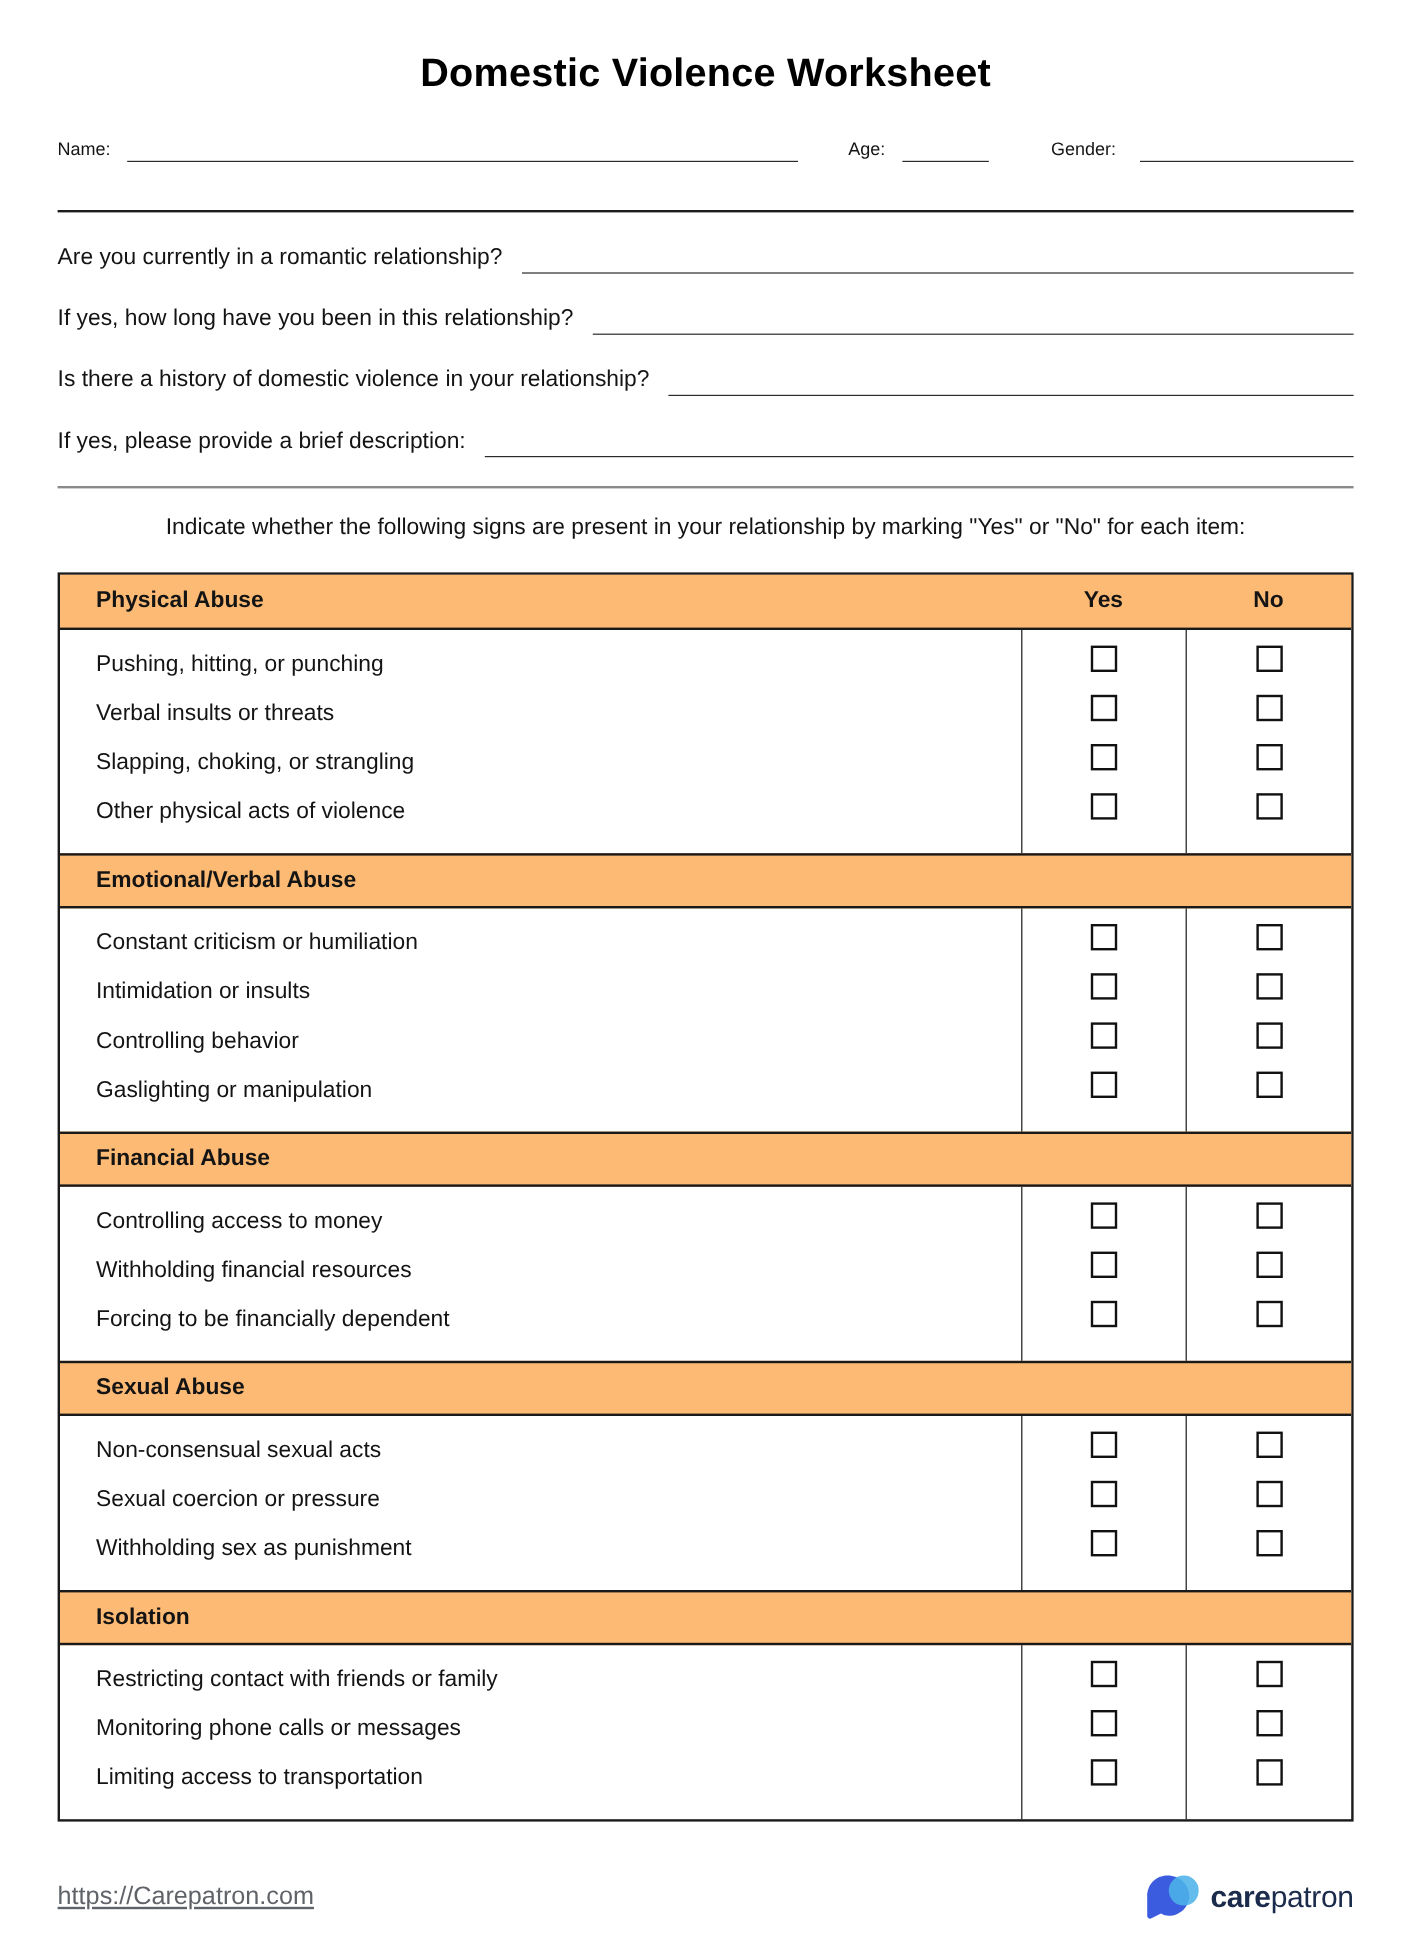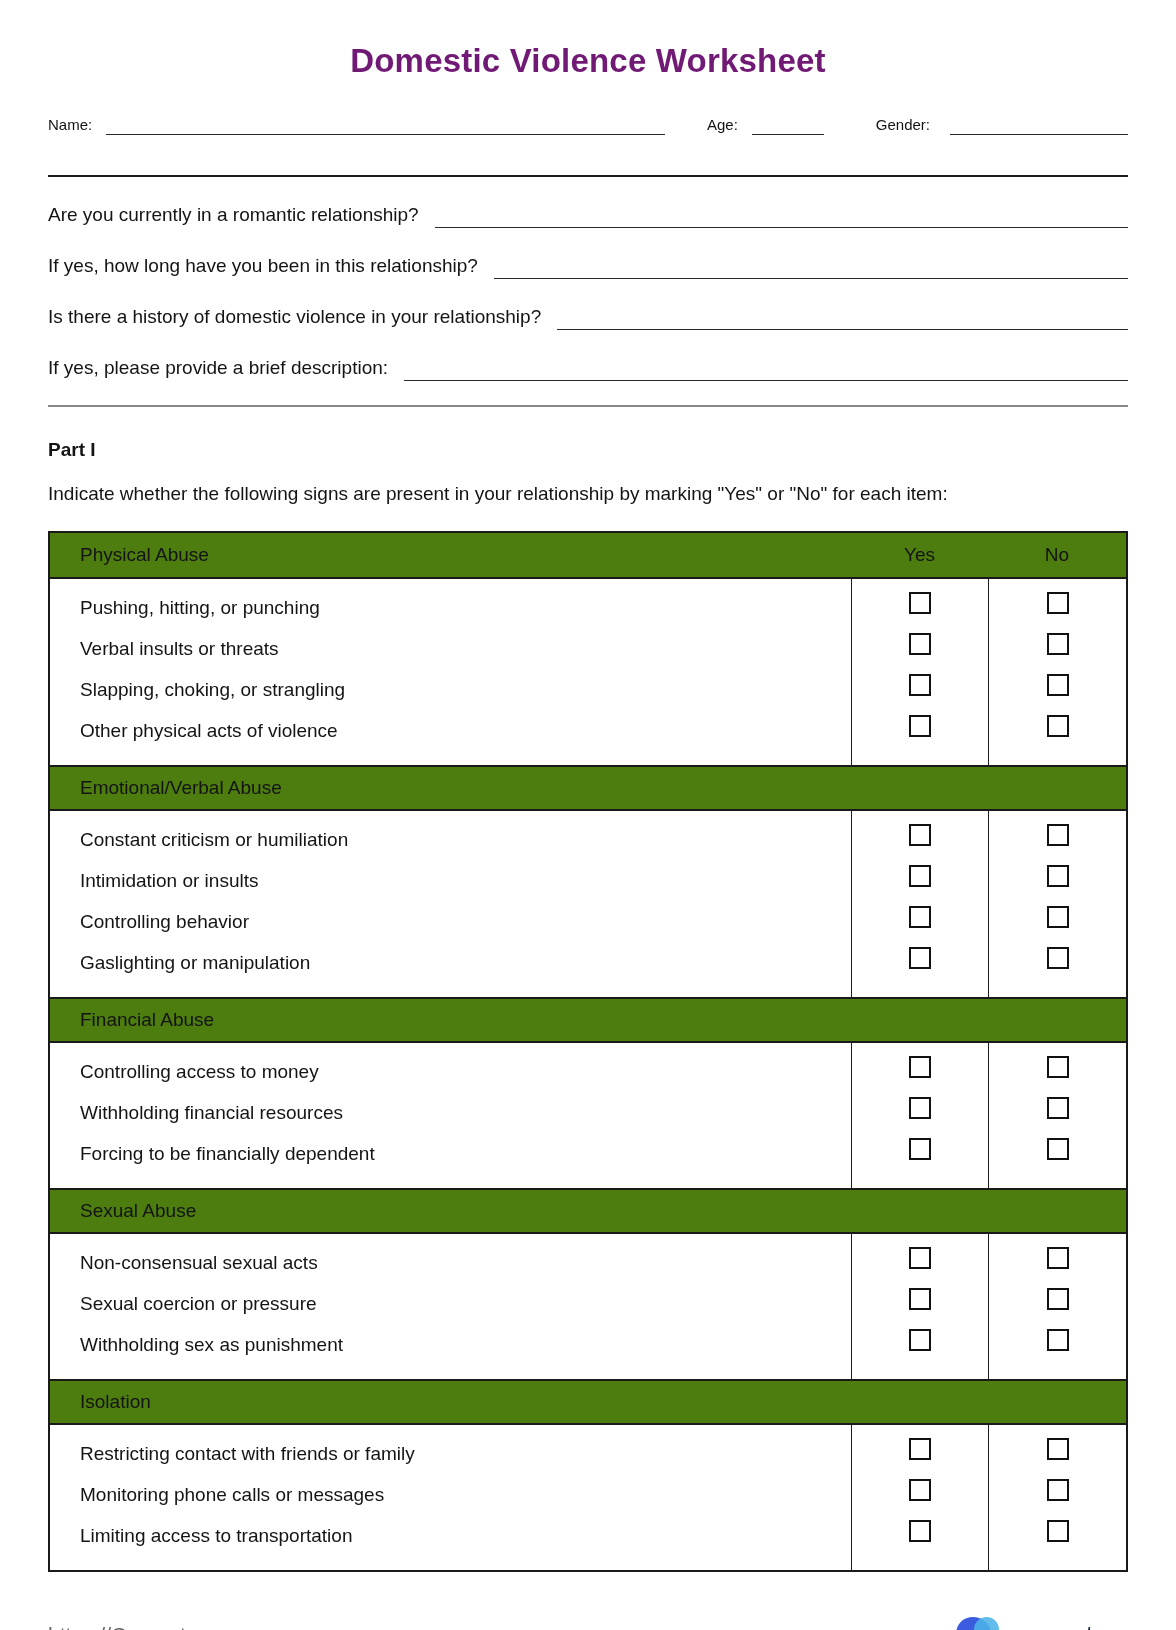--- a/index.html
+++ b/index.html
@@ -25,29 +25,29 @@
   hr.thick { border: none; border-top: 2.6px solid #1c1c1c; margin: 40px 0 0 0; }
   hr.thin  { border: none; border-top: 2px solid #8a8a8a; margin: 24px 0 0 0; }
 
   
   .questions { margin-top: 0; }
   .q-row { display: flex; align-items: flex-end; font-size: 19px; margin-top: 24px; height: 27px; }
   .q-label { white-space: nowrap; padding-bottom: 2px; }
   .q-line { flex: 1; margin-left: 16px; border-bottom: 1.6px solid #2b2b2b; height: 1.1em; }
 
   .part-heading { font-size: 19px; font-weight: bold; margin-top: 32px; }
-  .instruction { font-size: 19px; margin-top: 22px; }
+  .instruction { font-size: 19px; margin-top: 22px; text-align: center; }
 
   
   .signs-table { margin-top: 26px; border: 2px solid #1a1a1a; }
   .sec-header {
     display: grid; grid-template-columns: 1fr 137px 138px;
-    background: #4d7c0f; align-items: center; min-height: 46px;
+    background: #fdba74; align-items: center; min-height: 46px;
     border-top: 2px solid #1a1a1a; border-bottom: 2px solid #1a1a1a;
-    font-size: 19px; font-weight: normal;
+    font-size: 19px; font-weight: bold;
   }
   .sec-header.first { border-top: none; }
   .sec-title { padding-left: 30px; }
   .col-label { text-align: center; }
   .sec-body { display: grid; grid-template-columns: 1fr 137px 138px; }
   .body-items { padding: 8px 0 14px 30px; }
   .item-label { height: 41px; display: flex; align-items: center; font-size: 19px; }
   .cb-col { border-left: 1.6px solid #1a1a1a; padding: 8px 0 14px 0;
             display: flex; flex-direction: column; align-items: center; }
   .cb-slot { height: 41px; display: flex; align-items: center; justify-content: center; }
@@ -60,21 +60,21 @@
   .powered { display: flex; align-items: center; gap: 10px; }
   .brand { font-size: 25px; color: #1b2b4b; letter-spacing: -0.3px; }
   .brand b { font-weight: bold; }
   .logo-svg { display: block; }
 </style>
 </head>
 <body>
 
 <div class="page">
 
-  <h1 class="title" style="color: #701a75;">Domestic Violence Worksheet</h1>
+  <h1 class="title" style="color: #000000;">Domestic Violence Worksheet</h1>
 
   <div class="id-row">
     <span class="lbl">Name:</span>
     <span class="wline name-line"></span>
     <span class="lbl age-lbl">Age:</span>
     <span class="wline age-line"></span>
     <span class="lbl gender-lbl">Gender:</span>
     <span class="wline gender-line"></span>
   </div>
 
@@ -94,21 +94,20 @@
         <span class="q-line"></span>
       </div>
       <div class="q-row">
         <span class="q-label">If yes, please provide a brief description:</span>
         <span class="q-line"></span>
       </div>
     </div>
 
   <hr class="thin">
 
-  <div class="part-heading">Part I</div>
   <div class="instruction">Indicate whether the following signs are present in your relationship by marking "Yes" or "No" for each item:</div>
 
   <div class="signs-table" id="signs-table">
       <div class="sec-header first">
         <div class="sec-title">Physical Abuse</div>
         <div class="col-label">Yes</div>
         <div class="col-label">No</div>
       </div>
       <div class="sec-body">
         <div class="body-items">

